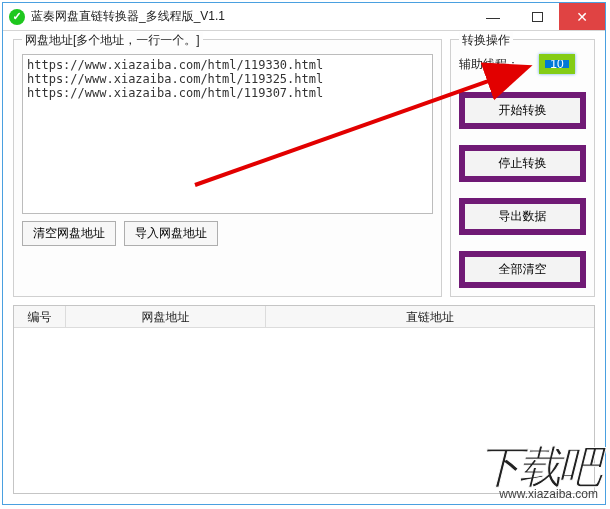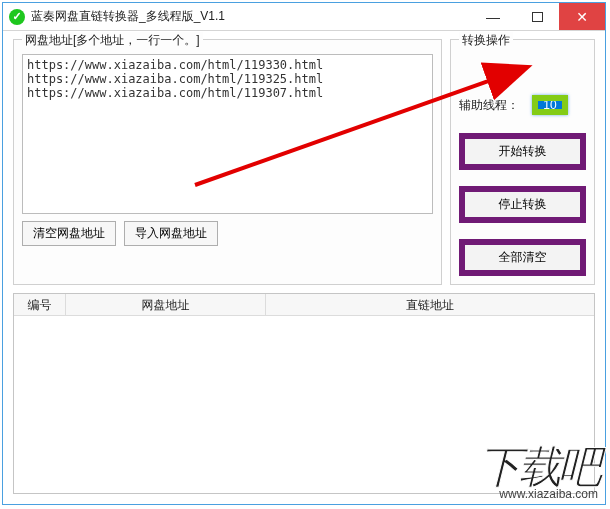--- a/index.html
+++ b/index.html
@@ -88,21 +88,21 @@
   .btn {
     border:1px solid #aeaeae;
     background:#f7f7f7;
     padding:3px 10px;
     font-size:12px;
     cursor:pointer;
     min-width:88px;
     text-align:center;
   }
   .ops-group { width:145px; display:flex; flex-direction:column; gap:8px; align-items:stretch; }
-  .thread-row { display:flex; align-items:center; gap:13px; margin-bottom:2px;margin-top:41px; }
+  .thread-row { display:flex; align-items:center; gap:20px; margin-bottom:2px; }
   .thread-label { font-size:12px; color:#222; }
   .thread-input {
     border:6px solid #84cc16;
     width:36px; height:20px;
     font-size:12px; color:#fff; background:#0078d7;
     text-align:center;
     box-shadow: 0 0 3px rgba(0,120,215,.6);
   }
   .ops-btn { border:6px solid #701a75; background:#f3f3f3; padding:4px 0; font-size:12px; cursor:pointer;margin-top:8px; }
   .table-wrap {
@@ -173,20 +173,21 @@
       </div>
 
       <div class="group ops-group">
         <div class="group-title">转换操作</div>
         <div class="thread-row">
           <span class="thread-label">辅助线程：</span>
           <input class="thread-input" value="10" style="">
         </div>
         <button class="ops-btn">开始转换</button>
         <button class="ops-btn">停止转换</button>
+        <button class="ops-btn">导出数据</button>
         <button class="ops-btn">全部清空</button>
       </div>
     </div>
 
     <div class="table-wrap">
       <div class="table-header">
         <div class="th col0">编号</div>
         <div class="th col1">网盘地址</div>
         <div class="th col2">直链地址</div>
       </div>

